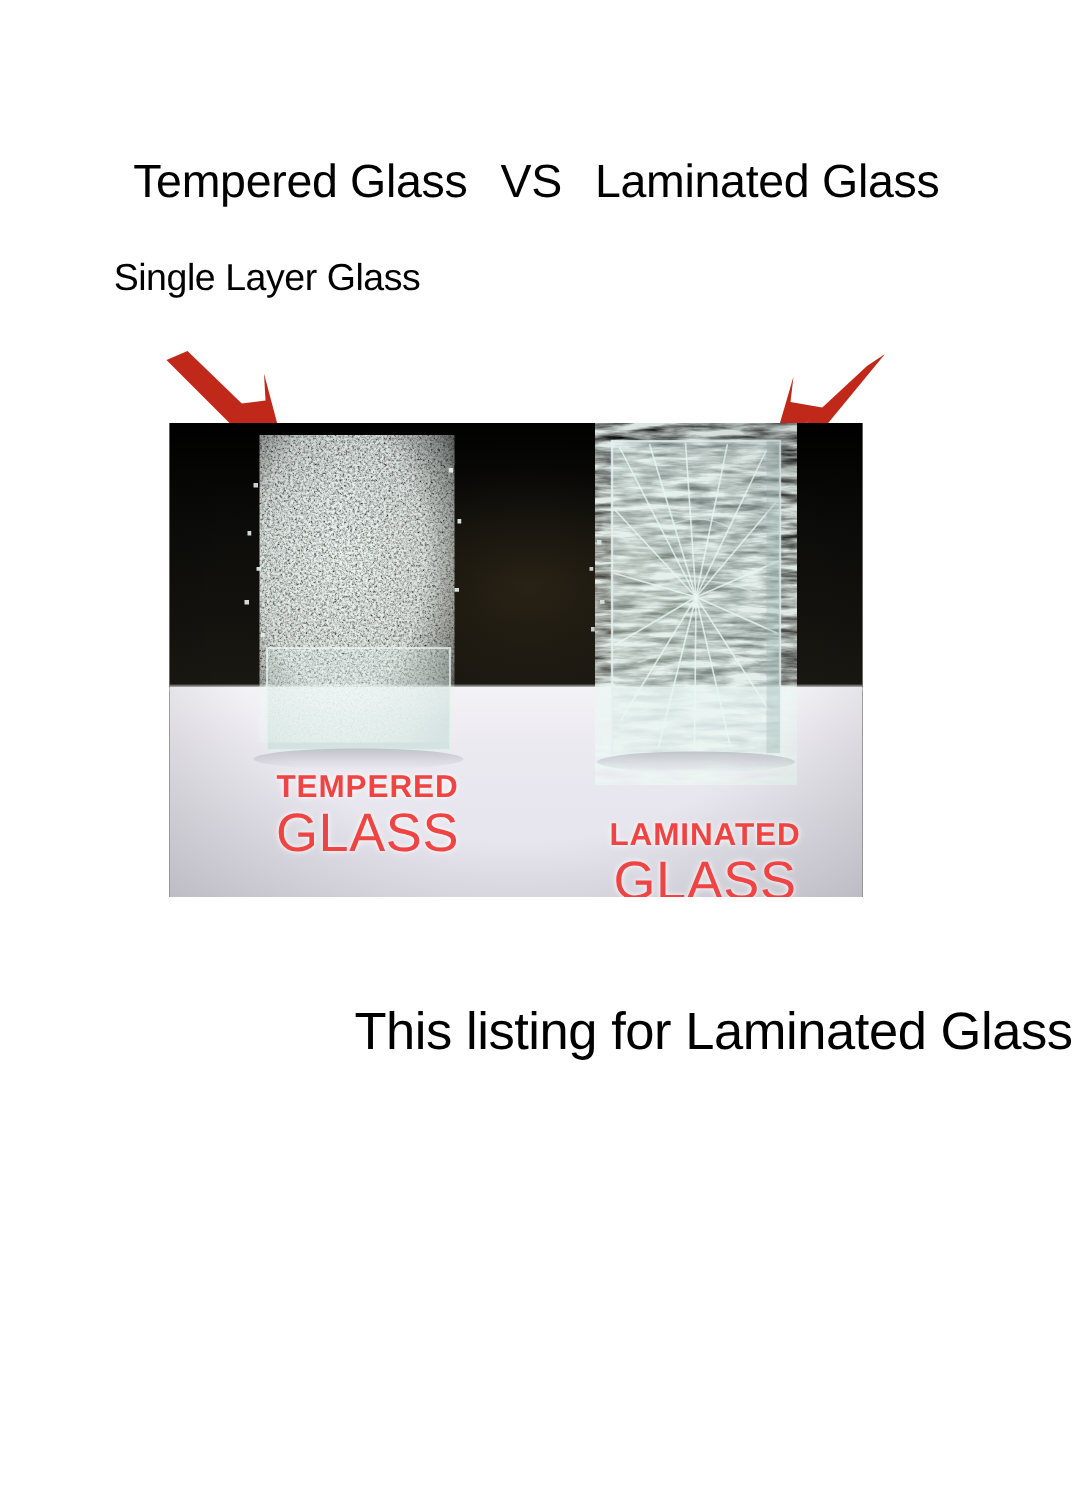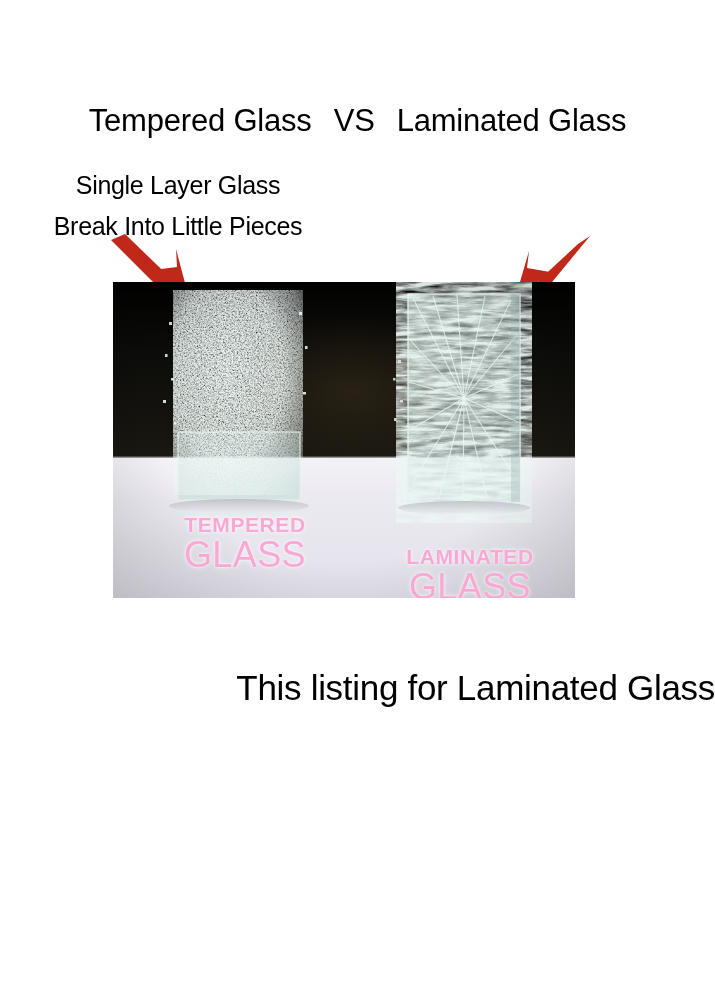--- a/index.html
+++ b/index.html
@@ -103,21 +103,21 @@
   .panel-svg {
     position: absolute;
     left: 0; top: 0;
     width: 462px; height: 316px;
   }
 
   
   .cap {
     position: absolute;
     text-align: center;
-    color: #f9a8d4;
+    color: #ef4444;
     font-family: "Liberation Sans", "DejaVu Sans", sans-serif;
     text-shadow: 0 0 3px rgba(255,255,255,0.85), 0 0 6px rgba(255,255,255,0.6);
   }
   .cap .cap-small {
     display: block;
     font-size: 21px;
     font-weight: bold;
     letter-spacing: 0.6px;
     line-height: 23px;
   }
@@ -148,21 +148,20 @@
 </head>
 <body>
 
 <div class="title-row">
   <span class="seg">Tempered Glass</span><span class="gap-a"></span><span class="seg">VS</span><span class="gap-b"></span><span class="seg">Laminated Glass</span>
 </div>
 
 <div class="subtitles">
   <div class="sub-col left">
     <span class="sub-line">Single Layer Glass</span>
-    <span class="sub-line">Break Into Little Pieces</span>
   </div>
 </div>
 
 <div class="arrow-layer">
   <svg width="715" height="80" viewBox="0 0 715 80">
 
     <g>
       <path d="M 111 10 L 125 4 L 186 63 L 172 71 Z" fill="#c0281a"></path>
       <path d="M 189 68 L 153 40 L 177 37 L 176 19 Z" fill="#c0281a"></path>
     </g>

